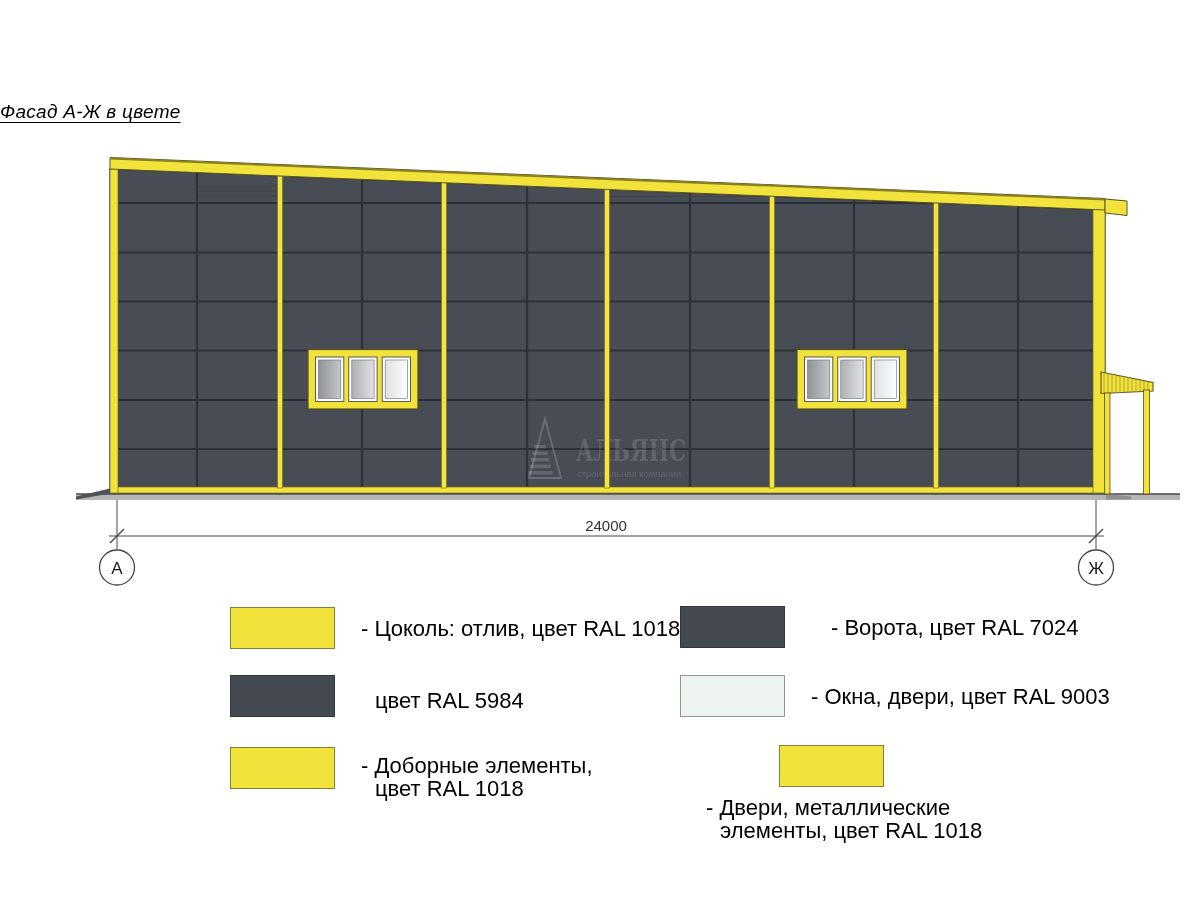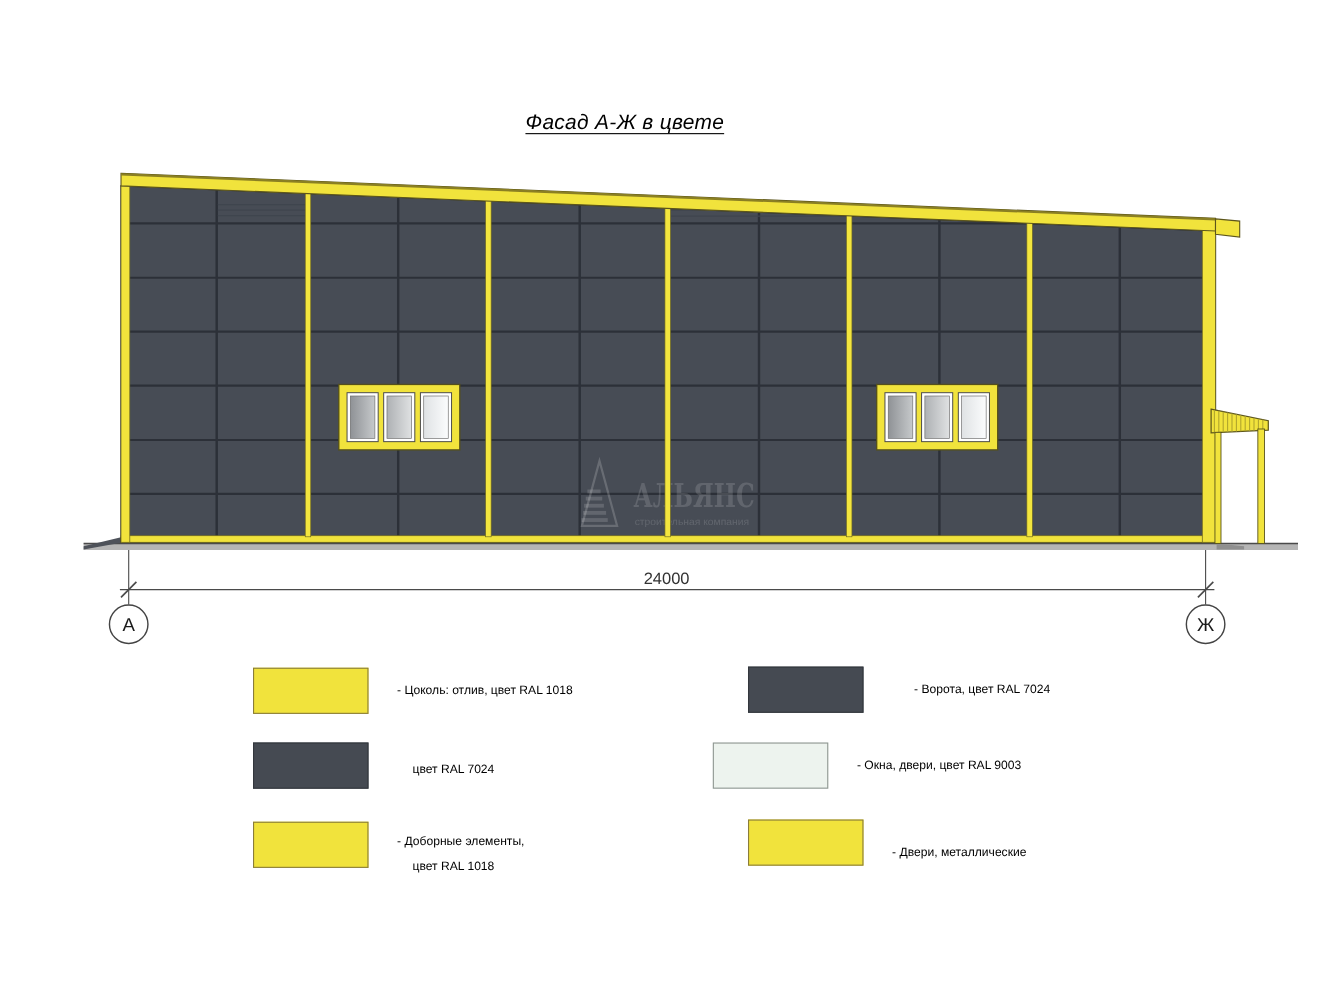--- a/index.html
+++ b/index.html
@@ -1,28 +1,28 @@
 <!DOCTYPE html>
 <html><head>
 <meta charset="utf-8">
 <style>
   html,body{margin:0;padding:0;background:#ffffff;}
   body{width:1200px;height:900px;position:relative;overflow:hidden;
        font-family:"Liberation Sans",sans-serif;color:#000;}
   .abs{position:absolute;}
-  #title{top:101px;left:0;width:1136px;text-align:center;
+  #title{top:101px;left:0;width:1136px;text-align:left;
          font-size:19px;font-style:italic;letter-spacing:.3px;}
   #title span{text-decoration:underline;text-underline-offset:4px;}
   #drawing{top:0;left:0;}
   .legend-item{position:absolute;display:flex;align-items:center;}
   .swatch{width:103px;height:40px;flex:0 0 auto;}
   .sw-yellow{border:1px solid #8a7d3a;}
   .sw-dark{border:1px solid #33373d;}
   .sw-light{border:1px solid #8f9792;}
-  .legend-label{margin-left:26px;font-size:11px;line-height:23px;white-space:nowrap;}
+  .legend-label{margin-left:26px;font-size:22px;line-height:23px;white-space:nowrap;}
   .legend-label .line2{margin-left:14px;}
   .lbl-shift{position:relative;top:9px;}
   .lbl-shift-sm{position:relative;top:4px;}
 </style>
 </head>
 <body>
 
 <div id="title" class="abs">
   <span>Фасад А-Ж в цвете</span>
 </div>
@@ -168,48 +168,49 @@
     <div class="swatch sw-yellow" style="background-color: rgb(241, 227, 60);"></div>
     <div class="legend-label">
       <div>- Цоколь: отлив, цвет RAL 1018</div>
       <div class="line2"></div>
     </div>
   </div>
 
   <div class="legend-item" style="left:230px;top:675px;">
     <div class="swatch sw-dark" style="background-color: rgb(69, 74, 82);"></div>
     <div class="legend-label lbl-shift-sm">
-      <div class="line2">цвет RAL 7024</div>
+      <div class="line2">цвет RAL 5984</div>
     </div>
   </div>
 
   <div class="legend-item" style="left:230px;top:745px;">
     <div class="swatch sw-yellow" style="background-color: rgb(241, 227, 60);"></div>
     <div class="legend-label lbl-shift">
       <div>- Доборные элементы,</div>
       <div class="line2">цвет RAL 1018</div>
     </div>
   </div>
 
   <div class="legend-item" style="left:680px;top:606px;gap:20px;">
     <div class="swatch sw-dark" style="background-color: rgb(69, 74, 82);"></div>
     <div class="legend-label">
       <div>- Ворота, цвет RAL 7024</div>
       <div class="line2"></div>
     </div>
   </div>
 
-  <div class="legend-item" style="left:648px;top:675px;">
+  <div class="legend-item" style="left:680px;top:675px;">
     <div class="swatch sw-light" style="background-color: rgb(237, 243, 238);"></div>
     <div class="legend-label">
       <div>- Окна, двери, цвет RAL 9003</div>
       <div class="line2"></div>
     </div>
   </div>
 
-  <div class="legend-item" style="left:680px;top:745px;">
+  <div class="legend-item" style="left:680px;top:745px;flex-direction:column;">
     <div class="swatch sw-yellow" style="background-color: rgb(241, 227, 60);"></div>
     <div class="legend-label lbl-shift">
       <div>- Двери, металлические</div>
+      <div class="line2">элементы, цвет RAL 1018</div>
     </div>
   </div>
 
 </div>
 
 </body></html>

